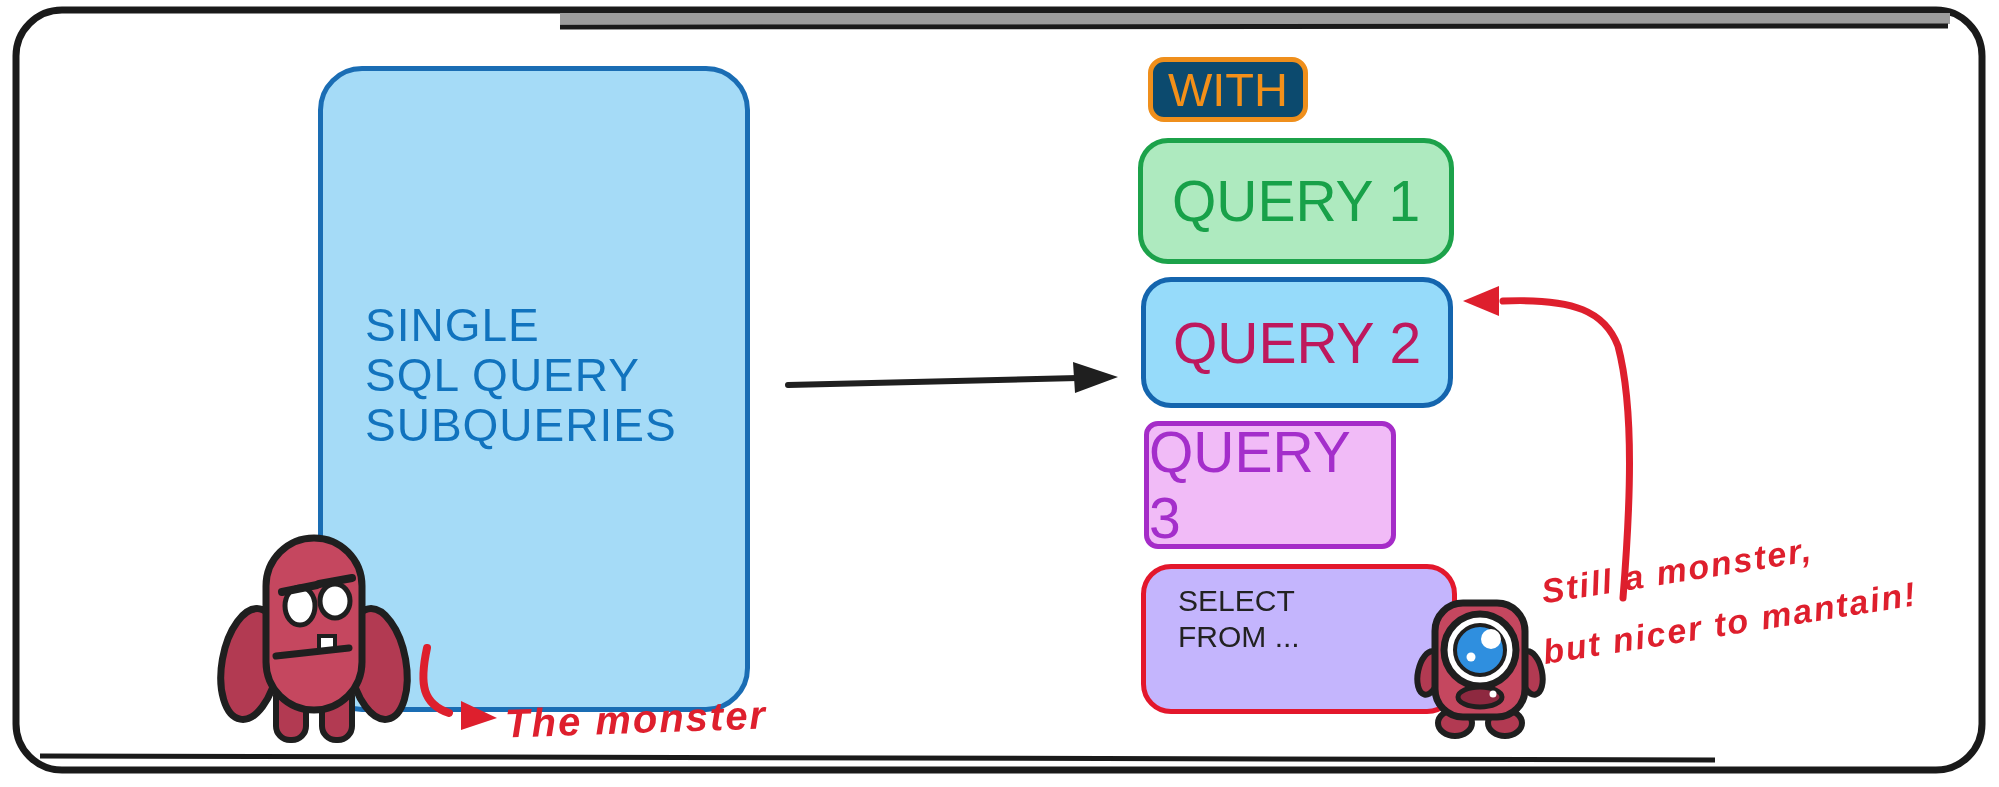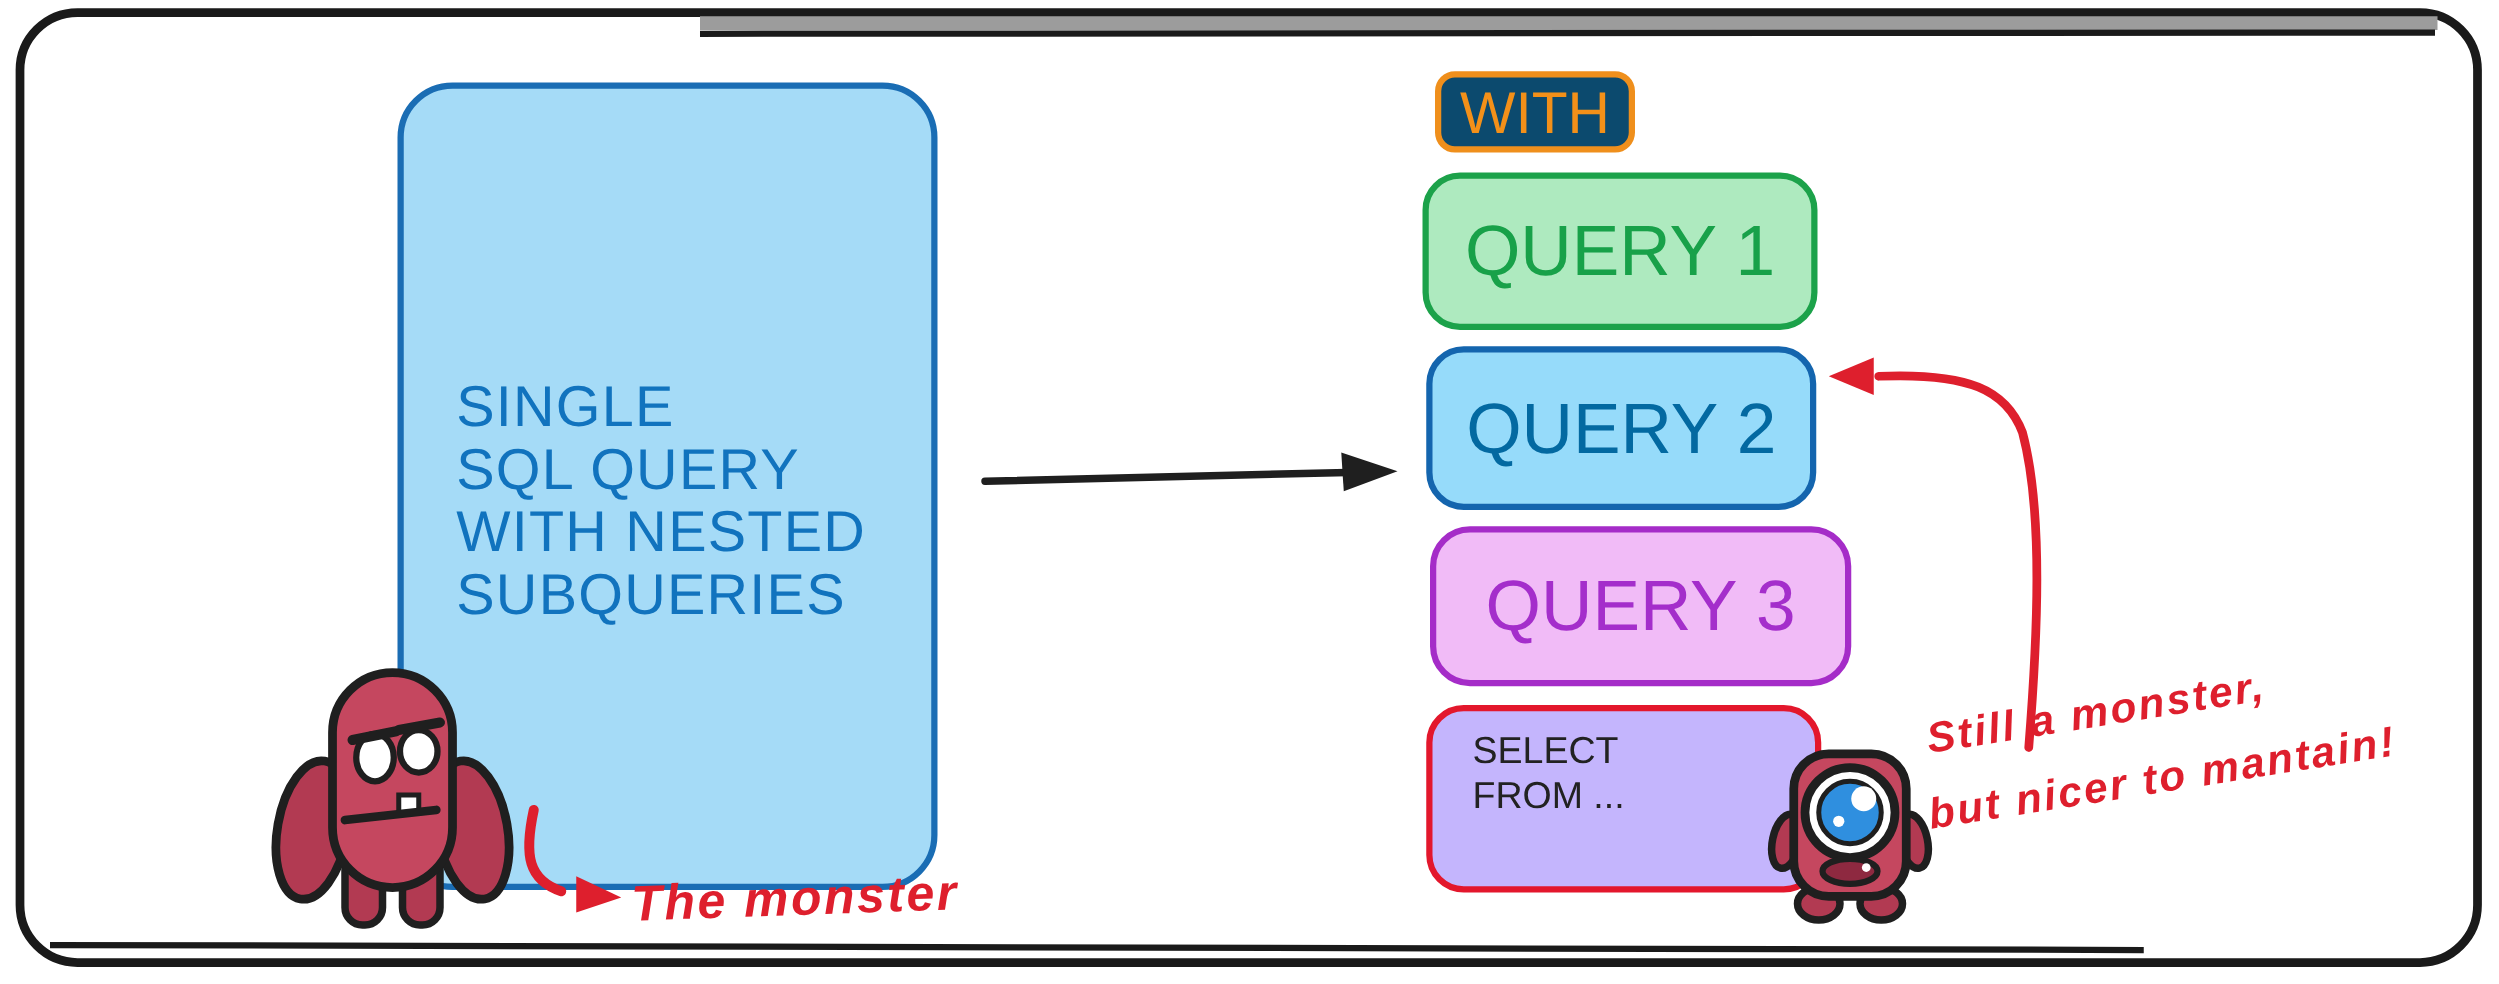--- a/index.html
+++ b/index.html
@@ -21,21 +21,21 @@
   }
 
   
   .rbox{
     position:absolute;box-sizing:border-box;border:5px solid;display:flex;
     align-items:center;justify-content:center;z-index:1;
   }
   .rbox-with  {left:1148px;top:57px;width:160px;height:65px;border-radius:16px;font-size:47px;}
   .rbox-q1    {left:1138px;top:138px;width:316px;height:126px;border-radius:30px;font-size:57px;}
   .rbox-q2    {left:1141px;top:277px;width:312px;height:131px;border-radius:30px;font-size:57px;}
-  .rbox-q3    {left:1144px;top:421px;width:337px;height:128px;border-radius:32px;font-size:57px;}
+  .rbox-q3    {left:1144px;top:421px;width:252px;height:128px;border-radius:14px;font-size:57px;}
   .rbox-select{
     left:1141px;top:564px;width:316px;height:150px;border-radius:30px;
     display:block;padding:14px 0 0 32px;font-size:30px;line-height:36px;
   }
   .sel-indent{padding-left:40px;}
 
   
   .hand{
     position:absolute;color:#de1f2d;font-style:italic;font-weight:600;
     letter-spacing:2px;white-space:nowrap;z-index:2;
@@ -56,21 +56,20 @@
     <rect x="16" y="10" width="1966" height="760" rx="46" fill="none" stroke-width="7" style="stroke: rgb(26, 26, 26);"></rect>
     <rect x="560" y="13" width="1390" height="11" style="fill: rgb(156, 156, 156);"></rect>
     <path d="M560 27 L1948 26" stroke-width="5" fill="none" style="stroke: rgb(26, 26, 26);"></path>
     <path d="M40 756 L1715 760" stroke-width="5" fill="none" style="stroke: rgb(26, 26, 26);"></path>
   </svg>
 
   <div class="bigbox" style="background: rgb(165, 219, 247); border-color: rgb(26, 109, 180);">
     <div class="bigbox-text" style="color: rgb(17, 115, 190); margin-top: 47px;">
       <div>SINGLE</div>
       <div>SQL QUERY</div>
-      <div>WITH NESTED</div>
       <div>SUBQUERIES</div>
     </div>
   </div>
 
   <svg class="monster" style="left:216px;top:532px;" width="196" height="216" viewBox="0 0 196 216">
     <ellipse cx="34" cy="132" rx="28" ry="56" stroke-width="7" transform="rotate(10 34 132)" style="fill: rgb(178, 58, 82); stroke: rgb(31, 31, 31);"></ellipse>
     <ellipse cx="162" cy="132" rx="28" ry="56" stroke-width="7" transform="rotate(-10 162 132)" style="fill: rgb(178, 58, 82); stroke: rgb(31, 31, 31);"></ellipse>
     <rect x="60" y="150" width="30" height="58" rx="14" stroke-width="6" style="fill: rgb(178, 58, 82); stroke: rgb(31, 31, 31);"></rect>
     <rect x="106" y="150" width="30" height="58" rx="14" stroke-width="6" style="fill: rgb(178, 58, 82); stroke: rgb(31, 31, 31);"></rect>
     <rect x="50" y="6" width="96" height="172" rx="48" stroke-width="7" style="fill: rgb(197, 71, 95); stroke: rgb(31, 31, 31);"></rect>
@@ -95,21 +94,21 @@
   </svg>
 
   <div class="rbox rbox-with" style="background: #0c4a6e; border-color: rgb(239, 143, 28); color: rgb(243, 144, 25);">
     <span>WITH</span>
   </div>
 
   <div class="rbox rbox-q1" style="background: rgb(174, 234, 191); border-color: rgb(28, 162, 74); color: rgb(24, 161, 73);">
     <span>QUERY 1</span>
   </div>
 
-  <div class="rbox rbox-q2" style="background: rgb(150, 219, 250); border-color: rgb(20, 101, 174); color: #0369a1;">
+  <div class="rbox rbox-q2" style="background: rgb(150, 219, 250); border-color: rgb(20, 101, 174); color: #be185d;">
     <span>QUERY 2</span>
   </div>
 
   <div class="rbox rbox-q3" style="background: rgb(241, 187, 247); border-color: rgb(165, 44, 200); color: rgb(164, 46, 203);">
     <span>QUERY 3</span>
   </div>
 
   <div class="rbox rbox-select" style="background: #c4b5fd; border-color: rgb(227, 23, 44); color: rgb(34, 34, 34);">
     <div>SELECT</div>
     <div>FROM ...</div>

